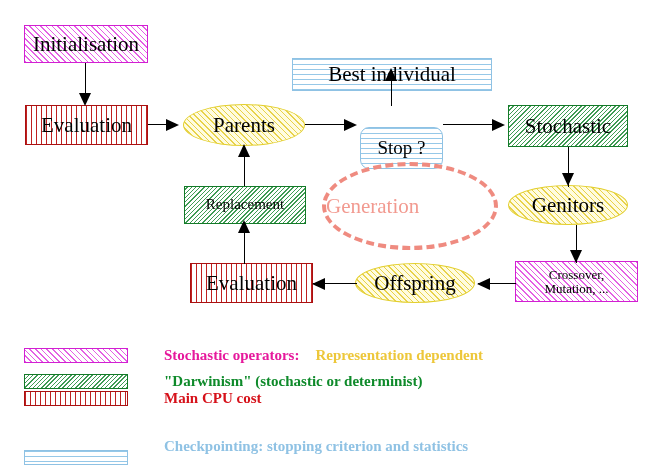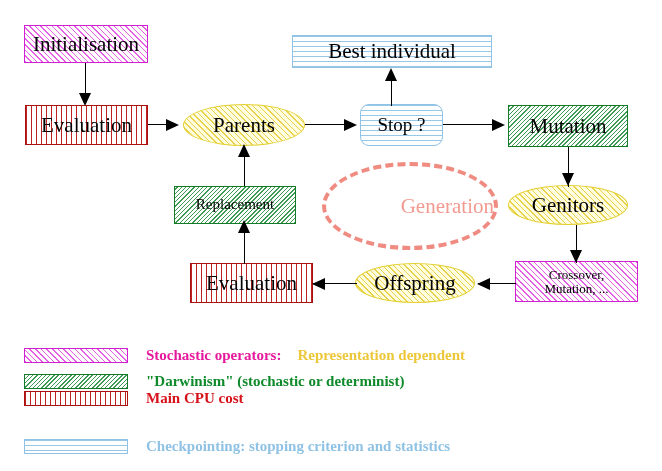--- a/index.html
+++ b/index.html
@@ -60,20 +60,21 @@
       rgba(255,255,255,0) 1px, rgba(255,255,255,0) 5px);
     border: 1.6px solid #aa1111;
   }
   .pat-blue {
     background-color: #ffffff;
     background-image: repeating-linear-gradient(
       180deg,
       #96c8e8 0px, #96c8e8 1px,
       rgba(255,255,255,0) 1px, rgba(255,255,255,0) 5px);
     border: 1.4px solid #8fc2e4;
+    margin-top: 23px;
   }
   .pat-yellow {
     background-color: #fffce0;
     background-image: repeating-linear-gradient(
       45deg,
       #e8d24a 0px, #e8d24a 1px,
       rgba(255,255,255,0) 1px, rgba(255,255,255,0) 4px);
     border: 1.6px solid #e3cf2e;
     align-items: center;
   }
@@ -81,21 +82,21 @@
   .rounded { border-radius: 9px; }
 
   .dashed-ellipse {
     position: absolute;
     box-sizing: border-box;
     border: 4px dashed #ef8b80;
     border-radius: 50%;
     background: transparent;
     display: flex;
     align-items: center;
-    justify-content: flex-end;
+    justify-content: flex-start;
     color: #f29a90;
     font-family: "Liberation Serif", serif;
   }
 
   
   .line {
     position: absolute;
     background: #000000;
     z-index: 1;
   }
@@ -140,21 +141,21 @@
     display: flex;
     align-items: center;
   }
   .swatch {
     width: 104px;
     height: 15px;
     box-sizing: border-box;
     flex: 0 0 auto;
   }
   .legend-text {
-    margin-left: 18px;
+    margin-left: 36px;
     font-family: "Liberation Serif", serif;
     font-size: 15px;
     font-weight: bold;
     white-space: nowrap;
   }
 </style>
 </head>
 <body>
 
 <div id="canvas">
@@ -206,41 +207,41 @@
 
   <div class="node pat-blue rounded" style="left:360px; top:104px; width:83px; height:42px; font-size:19px;">
     <span class="lbl">Stop ?</span>
   </div>
 
   <div class="node pat-blue" style="left:292px; top:35px; width:200px; height:33px; font-size:21px;">
     <span class="lbl">Best individual</span>
   </div>
 
   <div class="node pat-green" style="left:508px; top:105px; width:120px; height:42px; font-size:21px;">
-    <span class="lbl">Mutation</span>
+    <span class="lbl">Stochastic</span>
   </div>
 
   <div class="node pat-yellow ellipse" style="left:508px; top:185px; width:120px; height:40px; font-size:21px;">
     <span class="lbl">Genitors</span>
   </div>
 
   <div class="node pat-magenta" style="left:515px; top:261px; width:123px; height:41px; font-size:13px;">
     <span class="lbl">Crossover,
 Mutation, ...</span>
   </div>
 
   <div class="node pat-yellow ellipse" style="left:355px; top:263px; width:120px; height:40px; font-size:21px;">
     <span class="lbl">Offspring</span>
   </div>
 
   <div class="node pat-red" style="left:190px; top:263px; width:123px; height:40px; font-size:21px;">
     <span class="lbl">Evaluation</span>
   </div>
 
-  <div class="node pat-green" style="left:174px; top:186px; width:122px; height:38px; font-size:15px;">
+  <div class="node pat-green" style="left:184px; top:186px; width:122px; height:38px; font-size:15px;">
     <span class="lbl">Replacement</span>
   </div>
 
   <div class="dashed-ellipse" style="left:322px; top:162px; width:176px; height:88px; font-size:21px;">
     <span>Generation</span>
   </div>
 
   <div id="legend">
 
     <div class="legend-row" style="top:5px;">

